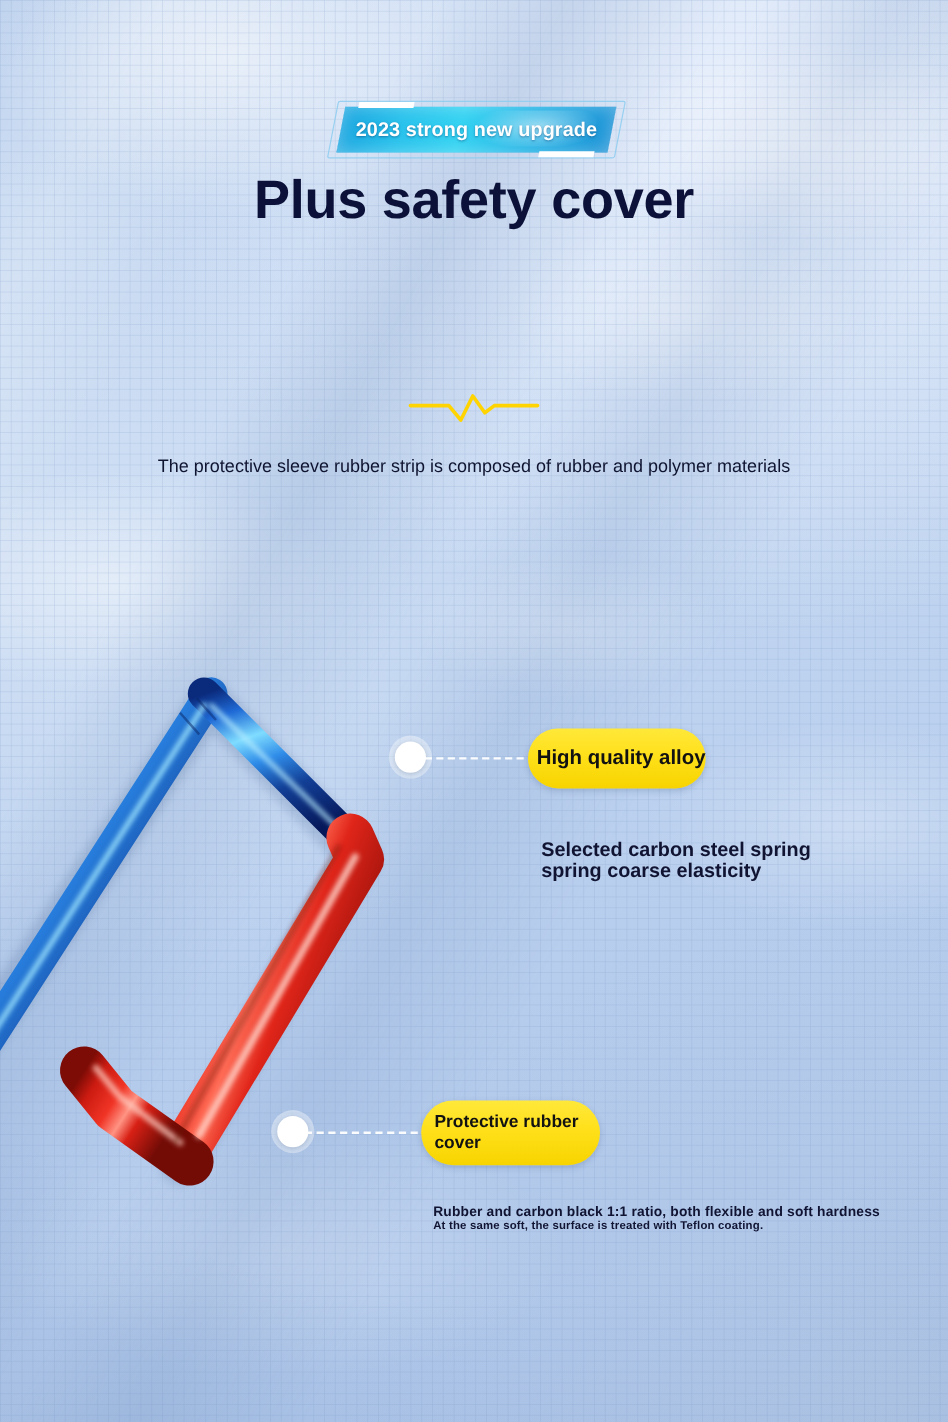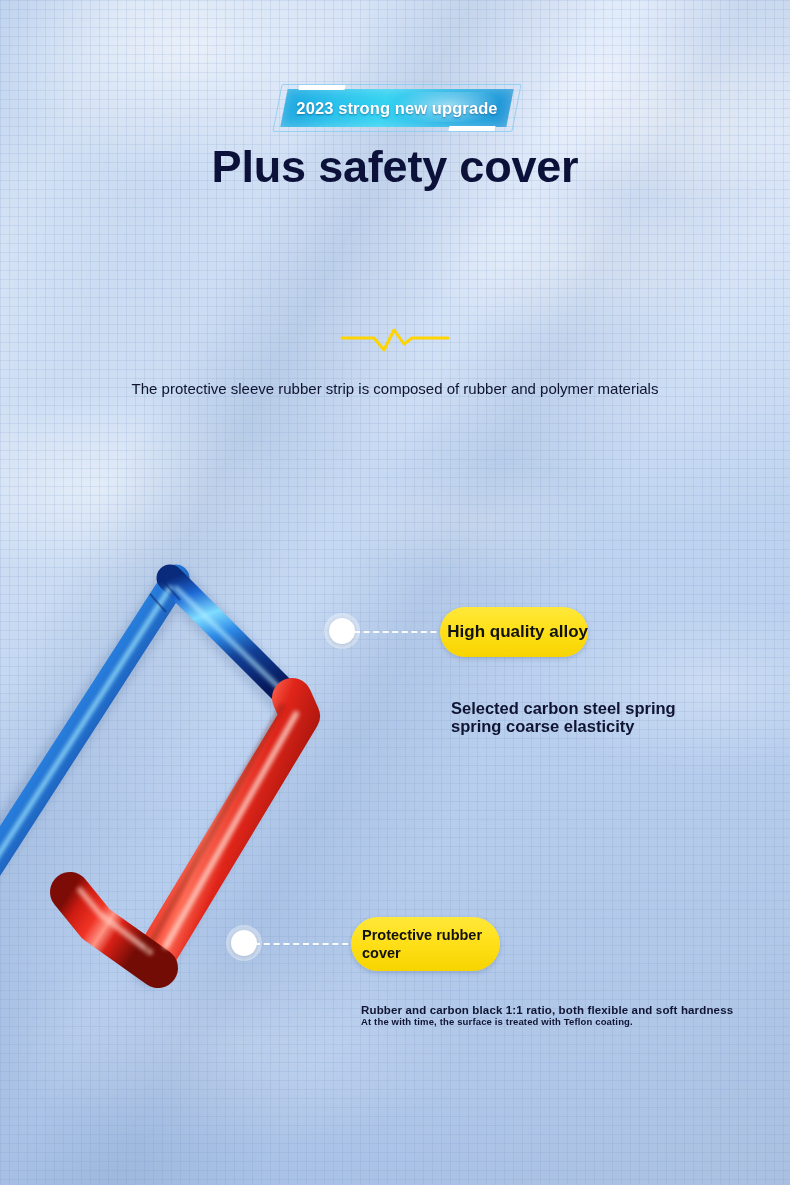--- a/index.html
+++ b/index.html
@@ -367,15 +367,15 @@
   </div>
   <div class="note-1">Selected carbon steel spring
 spring coarse elasticity</div>
 
   <div class="dot dot-2"></div>
   <div class="dash-line dash-2"></div>
   <div class="pill pill-2">
     <span>Protective rubber cover</span>
   </div>
   <div class="note-2">Rubber and carbon black 1:1 ratio, both flexible and soft hardness</div>
-  <div class="note-3">At the with time, the surface is treated with Teflon coating.</div>
+  <div class="note-3">At the same soft, the surface is treated with Teflon coating.</div>
 
 </div>
 
 </body></html>

